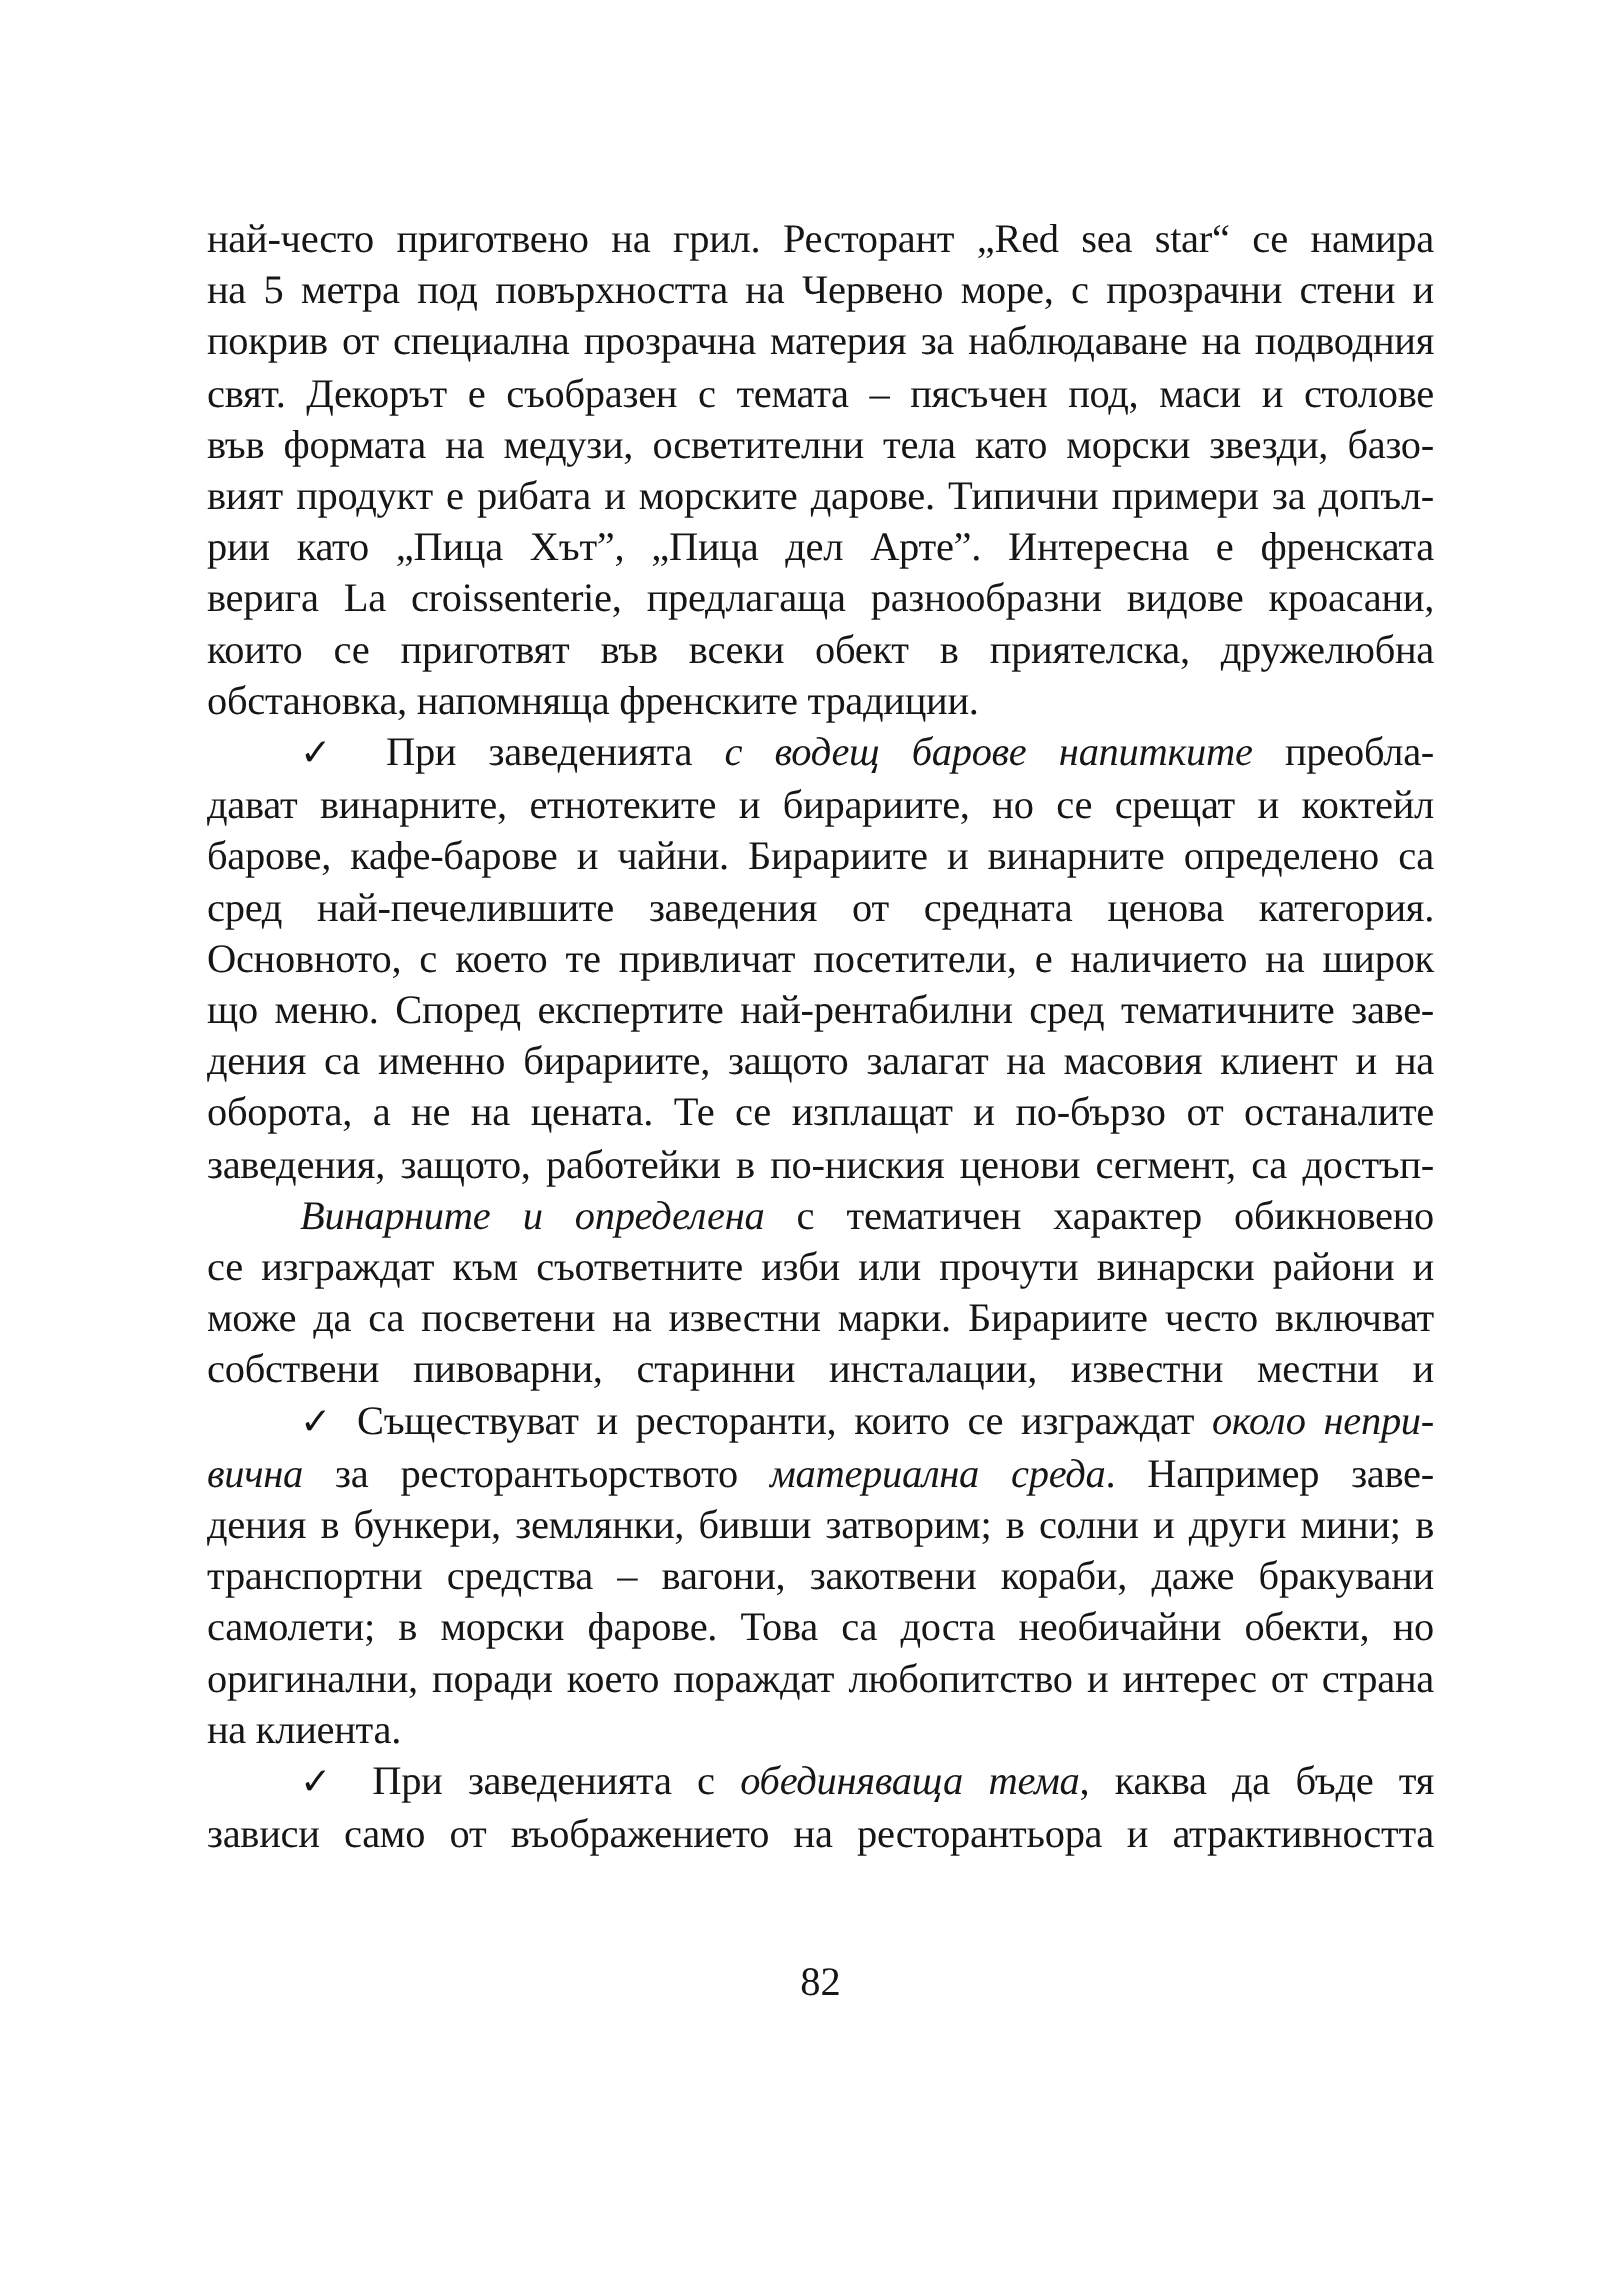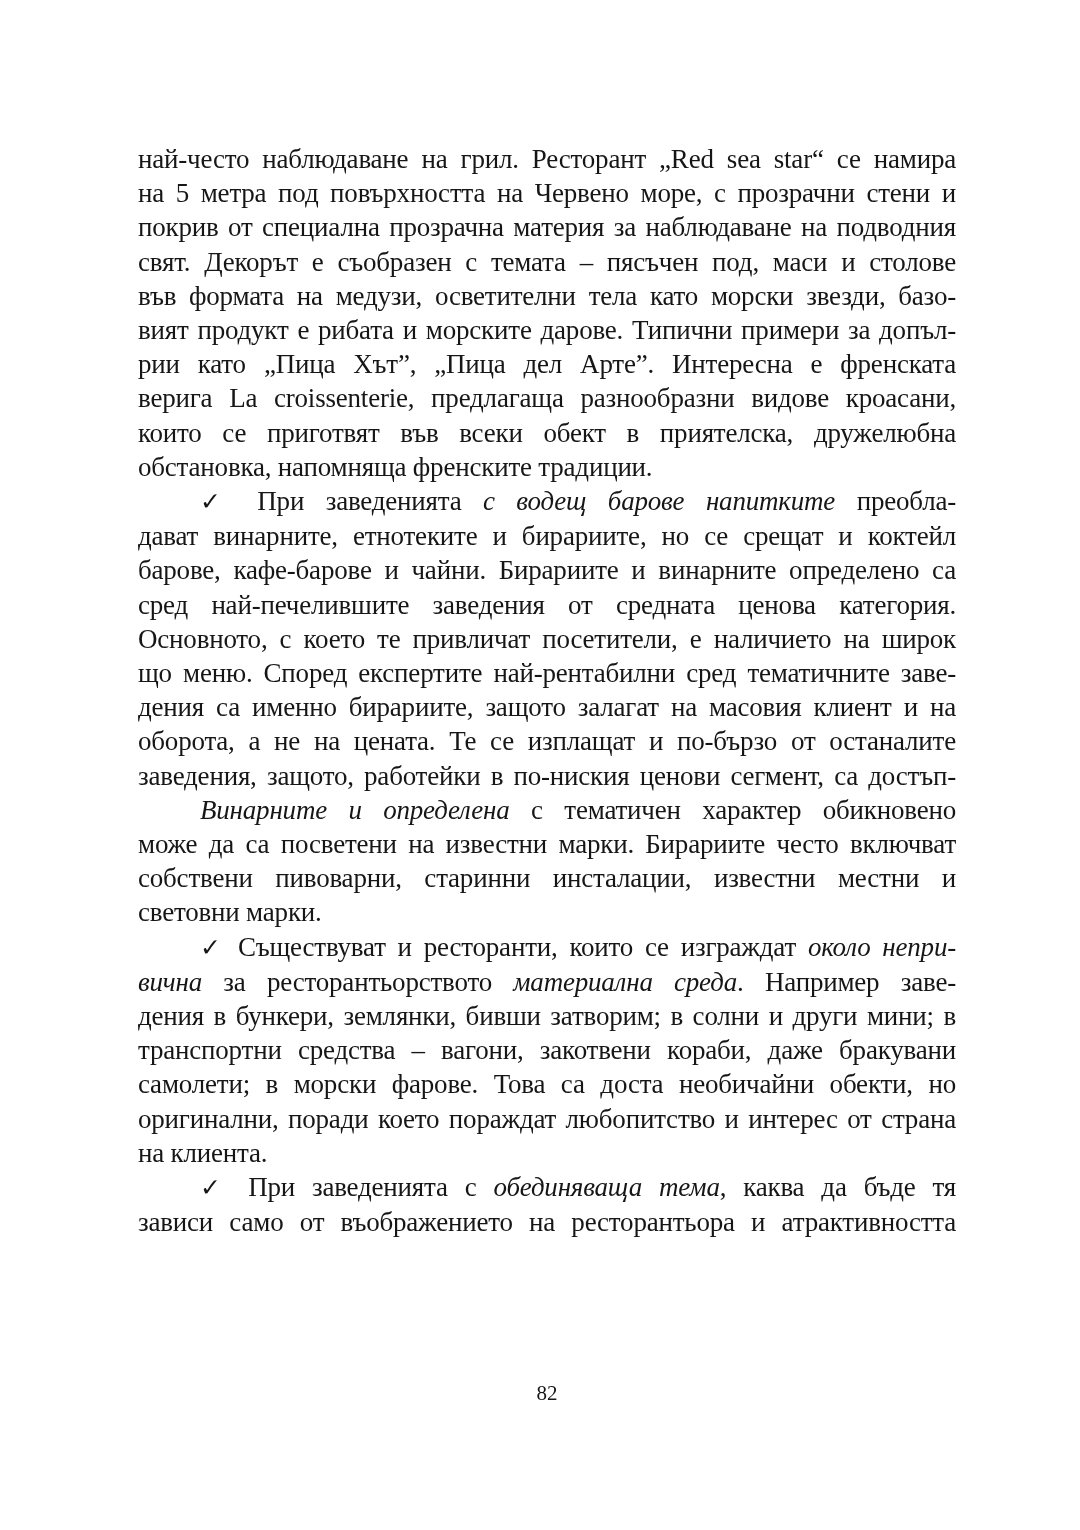--- a/index.html
+++ b/index.html
@@ -38,34 +38,34 @@
     text-indent: 62px;
   }
   .it { font-style: italic; }
   .check {
     font-family: "DejaVu Sans", sans-serif;
     font-size: 25px;
   }
   .page-number {
     position: absolute;
     left: 138px;
-    top: 1376px;
+    top: 1304px;
     width: 818px;
     text-align: center;
-    font-size: 21px;
+    font-size: 27px;
     line-height: 34px;
   }
 </style>
 </head>
 <body>
 
 <div class="page">
   <div class="text-block">
       <div class="paragraph">
-        <div class="line"><span>най-често наблюдаване на грил. Ресторант „Red sea star“ се намира</span></div>
+        <div class="line"><span>най-често приготвено на грил. Ресторант „Red sea star“ се намира</span></div>
         <div class="line"><span>на 5 метра под повърхността на Червено море, с прозрачни стени и</span></div>
         <div class="line"><span>покрив от специална прозрачна материя за наблюдаване на подводния</span></div>
         <div class="line"><span>свят. Декорът е съобразен с темата – пясъчен под, маси и столове</span></div>
         <div class="line"><span>във формата на медузи, осветителни тела като морски звезди, базо-</span></div>
         <div class="line"><span>вият продукт е рибата и морските дарове. Типични примери за допъл-</span></div>
         <div class="line"><span>рии като „Пица Хът”, „Пица дел Арте”. Интересна е френската</span></div>
         <div class="line"><span>верига La croissenterie, предлагаща разнообразни видове кроасани,</span></div>
         <div class="line"><span>които се приготвят във всеки обект в приятелска, дружелюбна</span></div>
         <div class="line last"><span>обстановка, напомняща френските традиции.</span></div>
       </div>
@@ -75,23 +75,23 @@
         <div class="line"><span>барове, кафе-барове и чайни. Бирариите и винарните определено са</span></div>
         <div class="line"><span>сред най-печелившите заведения от средната ценова категория.</span></div>
         <div class="line"><span>Основното, с което те привличат посетители, е наличието на широк</span></div>
         <div class="line"><span>що меню. Според експертите най-рентабилни сред тематичните заве-</span></div>
         <div class="line"><span>дения са именно бирариите, защото залагат на масовия клиент и на</span></div>
         <div class="line"><span>оборота, а не на цената. Те се изплащат и по-бързо от останалите</span></div>
         <div class="line"><span>заведения, защото, работейки в по-ниския ценови сегмент, са достъп-</span></div>
       </div>
       <div class="paragraph">
         <div class="line indent"><span class="it">Винарните и определена</span><span> с тематичен характер обикновено</span></div>
+        <div class="line"><span>се изграждат към съответните изби или прочути винарски райони и</span></div>
         <div class="line"><span>може да са посветени на известни марки. Бирариите често включват</span></div>
         <div class="line"><span>собствени пивоварни, старинни инсталации, известни местни и</span></div>
-        <div class="line last"><span>световни марки.</span></div>
       </div>
       <div class="paragraph">
         <div class="line indent"><span class="check">✓</span><span> Съществуват и ресторанти, които се изграждат </span><span class="it">около непри-</span></div>
         <div class="line"><span class="it">вична</span><span> за ресторантьорството </span><span class="it">материална среда</span><span>. Например заве-</span></div>
         <div class="line"><span>дения в бункери, землянки, бивши затворим; в солни и други мини; в</span></div>
         <div class="line"><span>транспортни средства – вагони, закотвени кораби, даже бракувани</span></div>
         <div class="line"><span>самолети; в морски фарове. Това са доста необичайни обекти, но</span></div>
         <div class="line"><span>оригинални, поради което пораждат любопитство и интерес от страна</span></div>
         <div class="line last"><span>на клиента.</span></div>
       </div>

